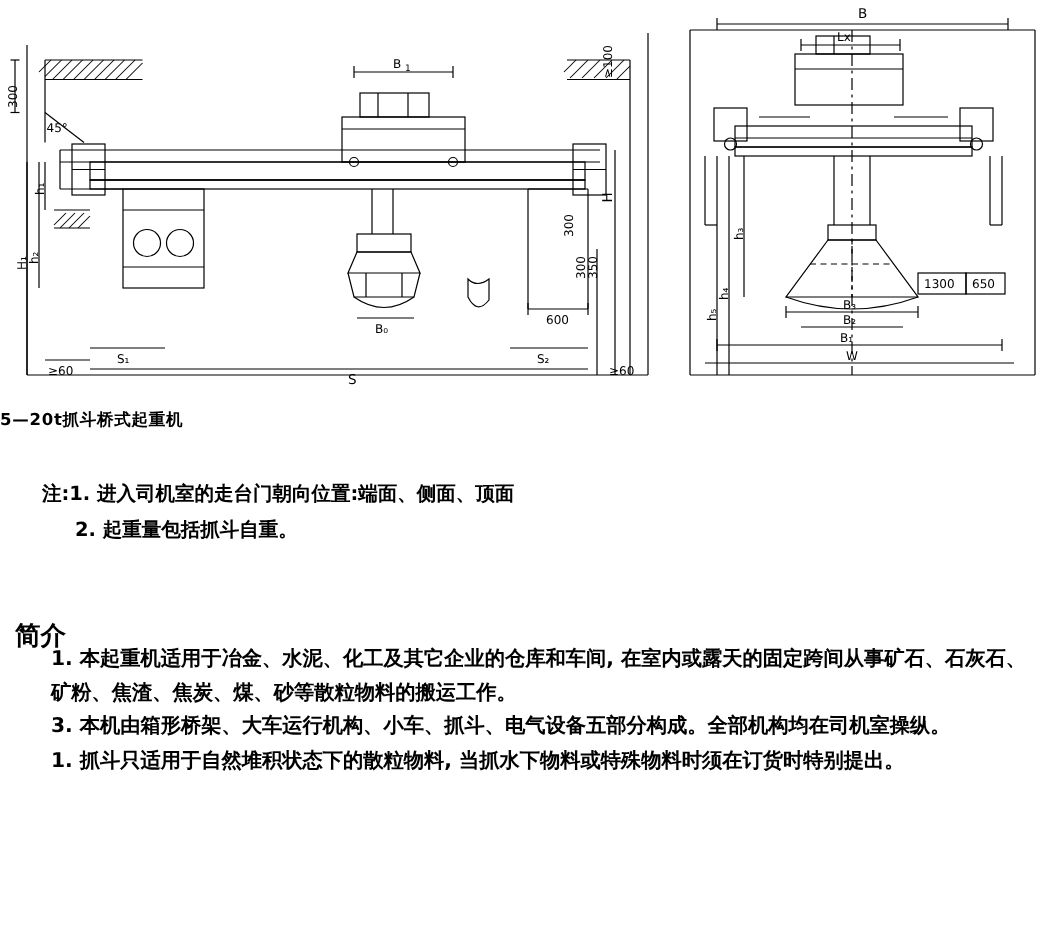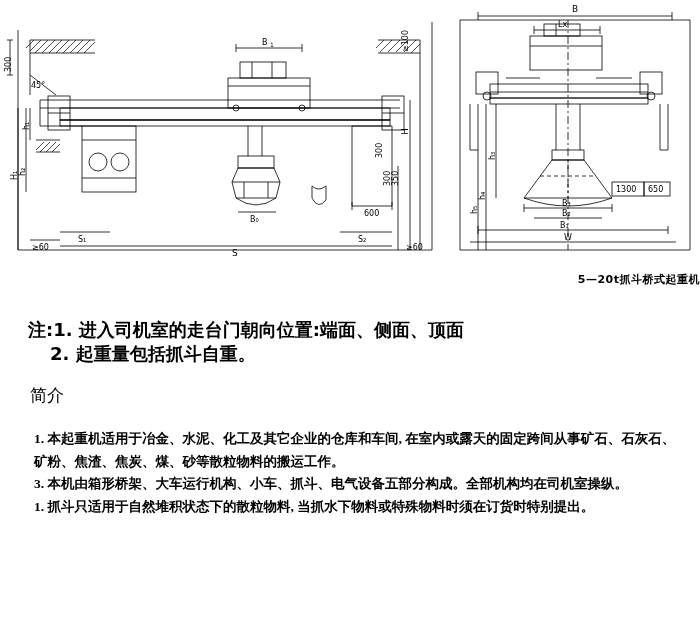--- a/index.html
+++ b/index.html
@@ -13,42 +13,41 @@
   }
   .page{position:relative;width:700px;height:623px;}
 
   
   .drawing{position:absolute;left:0;top:0;width:700px;height:300px;}
   .drawing svg{display:block;}
 
   
   .fig-caption{
     position:absolute;top:272px;left:0;width:700px;
-    text-align:right;font-size:11px;font-weight:bold;
+    text-align:left;font-size:11px;font-weight:bold;
     letter-spacing:0.5px;
   }
 
   
   .notes{
     position:absolute;left:28px;top:318px;width:640px;
-    font-size:18px;font-weight:bold;line-height:24px;
+    font-size:13px;font-weight:bold;line-height:24px;
   }
   .notes .n-line{white-space:nowrap;}
   .notes .n2{padding-left:22px;}
 
   
   .intro-title{
-    position:absolute;left:10px;top:384px;
-    font-size:17px;font-weight:normal;margin-left:20px;
+    position:absolute;left:10px;top:412px;
+    font-size:17px;font-weight:bold;
   }
   .intro{
     position:absolute;left:14px;top:428px;width:672px;
     font-size:13.5px;line-height:22.5px;
     font-weight:bold;
-    font-family:Liberation Serif, serif;
   }
   .intro p{margin:0;text-indent:0;}
   .hang{padding-left:20px;text-indent:-20px;}
 
   
 </style>
 </head>
 <body>
 
 <div class="page">

